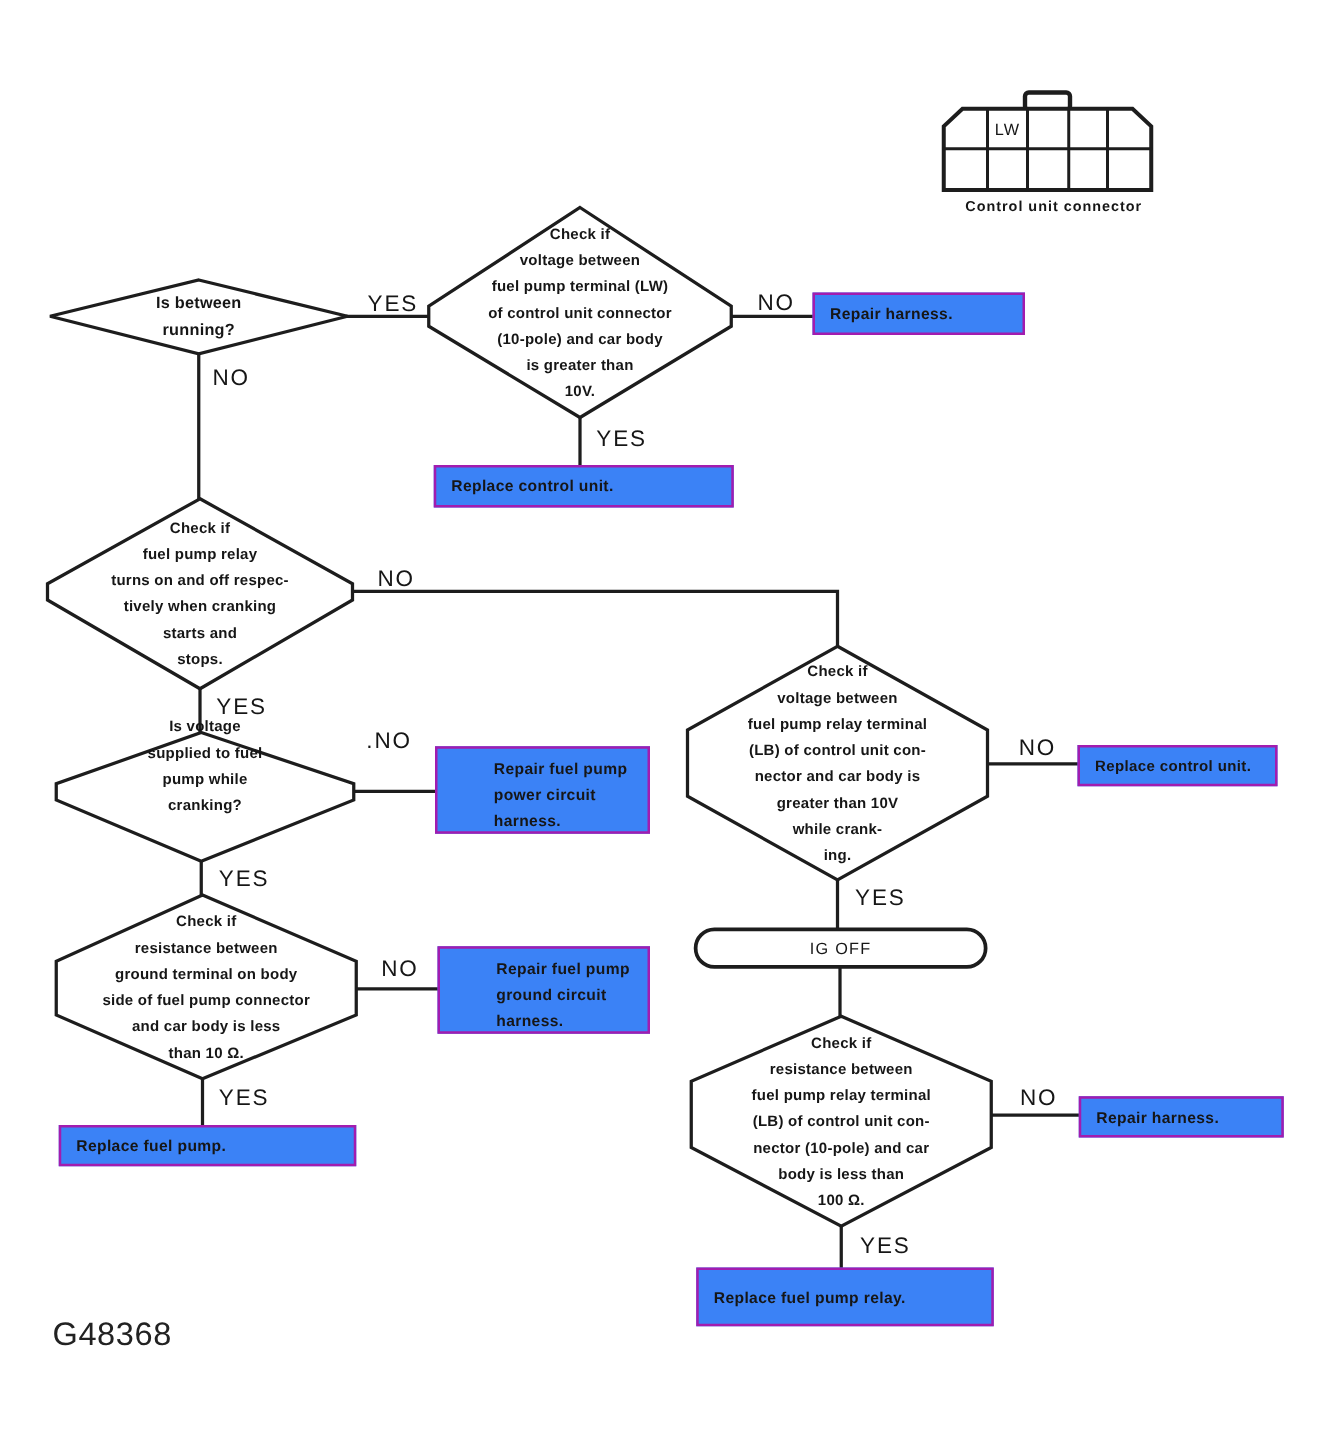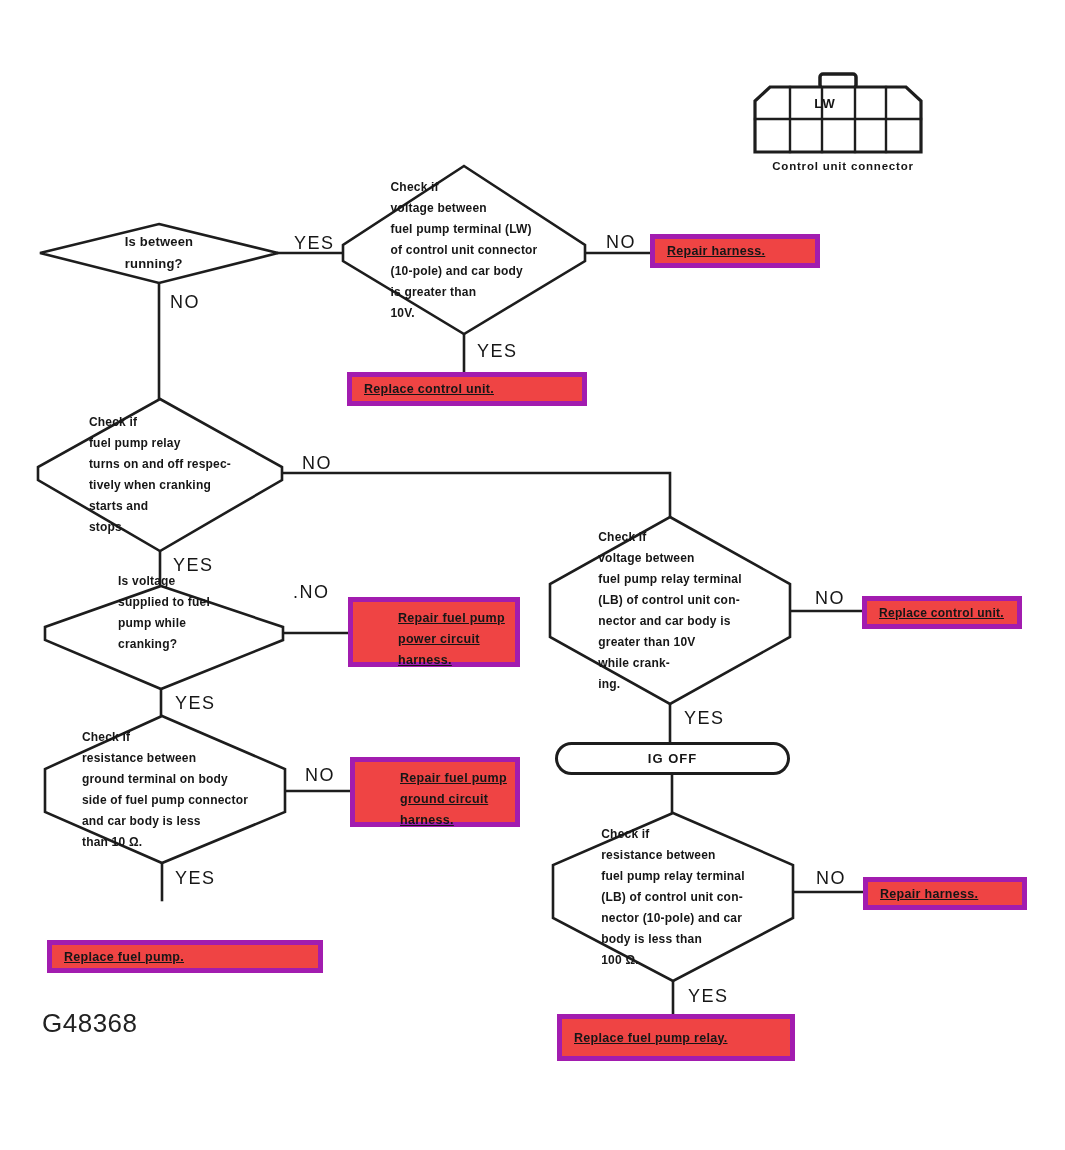--- a/index.html
+++ b/index.html
@@ -3,40 +3,40 @@
 <meta charset="utf-8">
 <style>
   html,body{margin:0;padding:0;background:#fff;}
   .canvas{
     position:relative;width:1065px;height:1150px;background:#ffffff;
     font-family:"Liberation Sans","DejaVu Sans",sans-serif;color:#161616;overflow:hidden;
   }
   svg.layer{position:absolute;left:0;top:0;}
   .dtext{
     position:absolute;display:flex;align-items:center;justify-content:center;
-    white-space:pre-line;font-weight:bold;font-size:12px;line-height:21px;
+    text-align:center;white-space:pre-line;font-weight:bold;font-size:12px;line-height:21px;
     letter-spacing:.2px;
   }
   .action-box{
-    position:absolute;border:5px solid #a21caf;background:#ef4444;box-sizing:border-box;
-    display:flex;align-items:center;font-weight:bold;font-size:12.5px;letter-spacing:.3px;text-decoration:underline;
+    position:absolute;border:2px solid #a21caf;background:#3b82f6;box-sizing:border-box;
+    display:flex;align-items:center;font-weight:bold;font-size:12.5px;letter-spacing:.3px;
   }
   .action-box .pad{padding-left:12px;}
   .action-box.multi{align-items:flex-start;padding-left:33px;}
   .action-box.multi .pad{padding-top:6px;white-space:pre-line;line-height:21px;}
   .pill{
     position:absolute;border:3px solid #1d1d1d;border-radius:17px;background:#fff;box-sizing:border-box;
-    display:flex;align-items:center;justify-content:center;font-weight:bold;font-size:13px;letter-spacing:1px;
+    display:flex;align-items:center;justify-content:center;font-weight:normal;font-size:13px;letter-spacing:1px;
   }
   .lbl{
     position:absolute;font-weight:normal;font-size:18px;letter-spacing:1.5px;white-space:nowrap;
   }
   .pin{
-    position:absolute;font-weight:bold;font-size:13px;letter-spacing:1px;
-    display:flex;align-items:center;justify-content:center;padding-left:19px;
+    position:absolute;font-weight:normal;font-size:13px;letter-spacing:1px;
+    display:flex;align-items:center;justify-content:center;
   }
   .caption{position:absolute;font-weight:bold;font-size:11.5px;letter-spacing:.8px;white-space:nowrap;}
   .figlabel{position:absolute;font-size:26px;font-weight:normal;letter-spacing:.5px;color:#222;}
 </style>
 </head>
 <body>
 
 <div class="canvas">
 
   <svg class="layer" width="1065" height="1150" viewBox="0 0 1065 1150" fill="none" stroke="#1d1d1d" stroke-width="2.6" stroke-linecap="square" stroke-linejoin="miter">
@@ -128,21 +128,21 @@
   <div class="action-box multi" style="left:348px;top:597px;width:172px;height:70px;">
     <span class="pad">Repair fuel pump
 power circuit
 harness.</span>
   </div>
   <div class="action-box multi" style="left:350px;top:757px;width:170px;height:70px;">
     <span class="pad">Repair fuel pump
 ground circuit
 harness.</span>
   </div>
-  <div class="action-box" style="left:47px;top:900px;width:276px;height:33px;margin-top:40px;">
+  <div class="action-box" style="left:47px;top:900px;width:238px;height:33px;">
     <span class="pad">Replace fuel pump.</span>
   </div>
   <div class="action-box" style="left:862px;top:596px;width:160px;height:33px;font-size:12px;">
     <span class="pad">Replace control unit.</span>
   </div>
   <div class="action-box" style="left:863px;top:877px;width:164px;height:33px;">
     <span class="pad">Repair harness.</span>
   </div>
   <div class="action-box" style="left:557px;top:1014px;width:238px;height:47px;">
     <span class="pad">Replace fuel pump relay.</span>
@@ -163,15 +163,15 @@
   <div class="lbl" style="left:305px;top:765px;">NO</div>
   <div class="lbl" style="left:175px;top:868px;">YES</div>
   <div class="lbl" style="left:815px;top:588px;">NO</div>
   <div class="lbl" style="left:684px;top:708px;">YES</div>
   <div class="lbl" style="left:816px;top:868px;">NO</div>
   <div class="lbl" style="left:688px;top:986px;">YES</div>
 
   <div class="pin" style="left:790px;top:88px;width:32px;height:30px;">LW</div>
   <div class="caption" style="left:758px;top:160px;width:170px;text-align:center;">Control unit connector</div>
 
-  <div class="figlabel" style="left:42px;top:1008px;">G48368</div>
+  <div class="figlabel" style="left:42px;top:1052px;">G48368</div>
 
 </div>
 
 </body></html>

